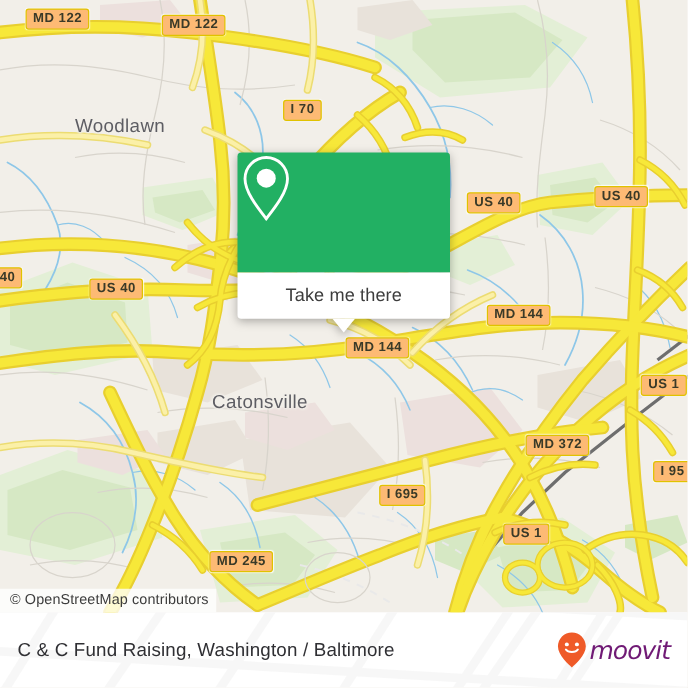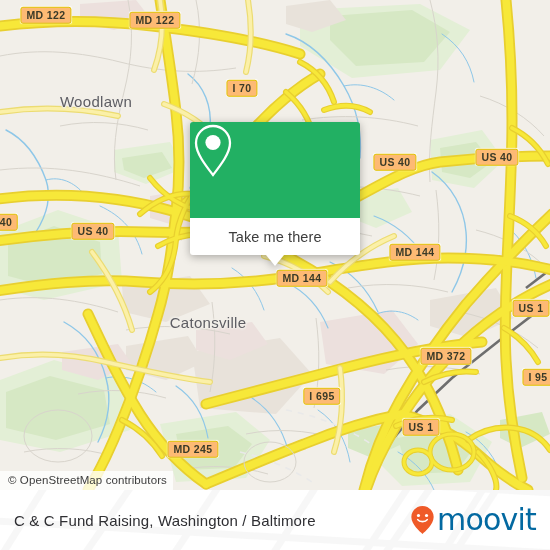--- a/index.html
+++ b/index.html
@@ -113,23 +113,24 @@
     box-sizing:border-box;
     justify-content:space-between;
   }
   #footer-title{
     font-size:15px;color:#2f2f33;letter-spacing:0.15px;
     white-space:nowrap;
   }
   #brand{display:flex;align-items:center;gap:1px;}
   #brand-mark{width:27px;height:30px;flex:none;}
   #brand-word{
-    font-size:30px;line-height:30px;color:#0369a1;
+    font-size:20px;line-height:30px;color:#701a75;
     letter-spacing:-0.8px;font-weight:500;
     font-family:"DejaVu Sans","Liberation Sans",sans-serif;
+    font-style:italic;
   }
 </style>
 </head>
 <body>
 
 <div id="app">
 
   <div id="map">
 
     <svg width="550" height="490" viewBox="0 0 550 490">

